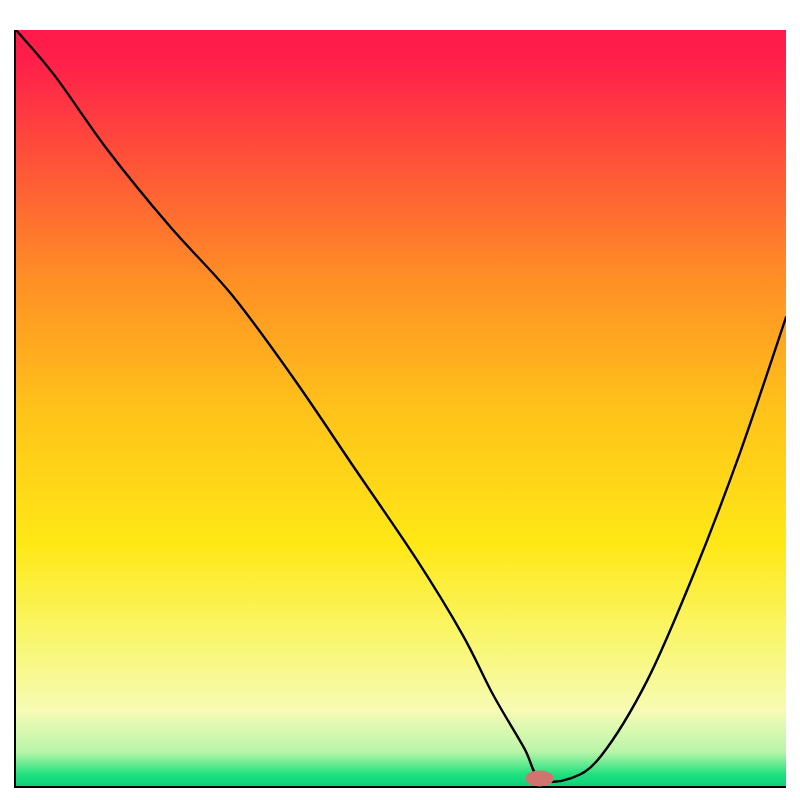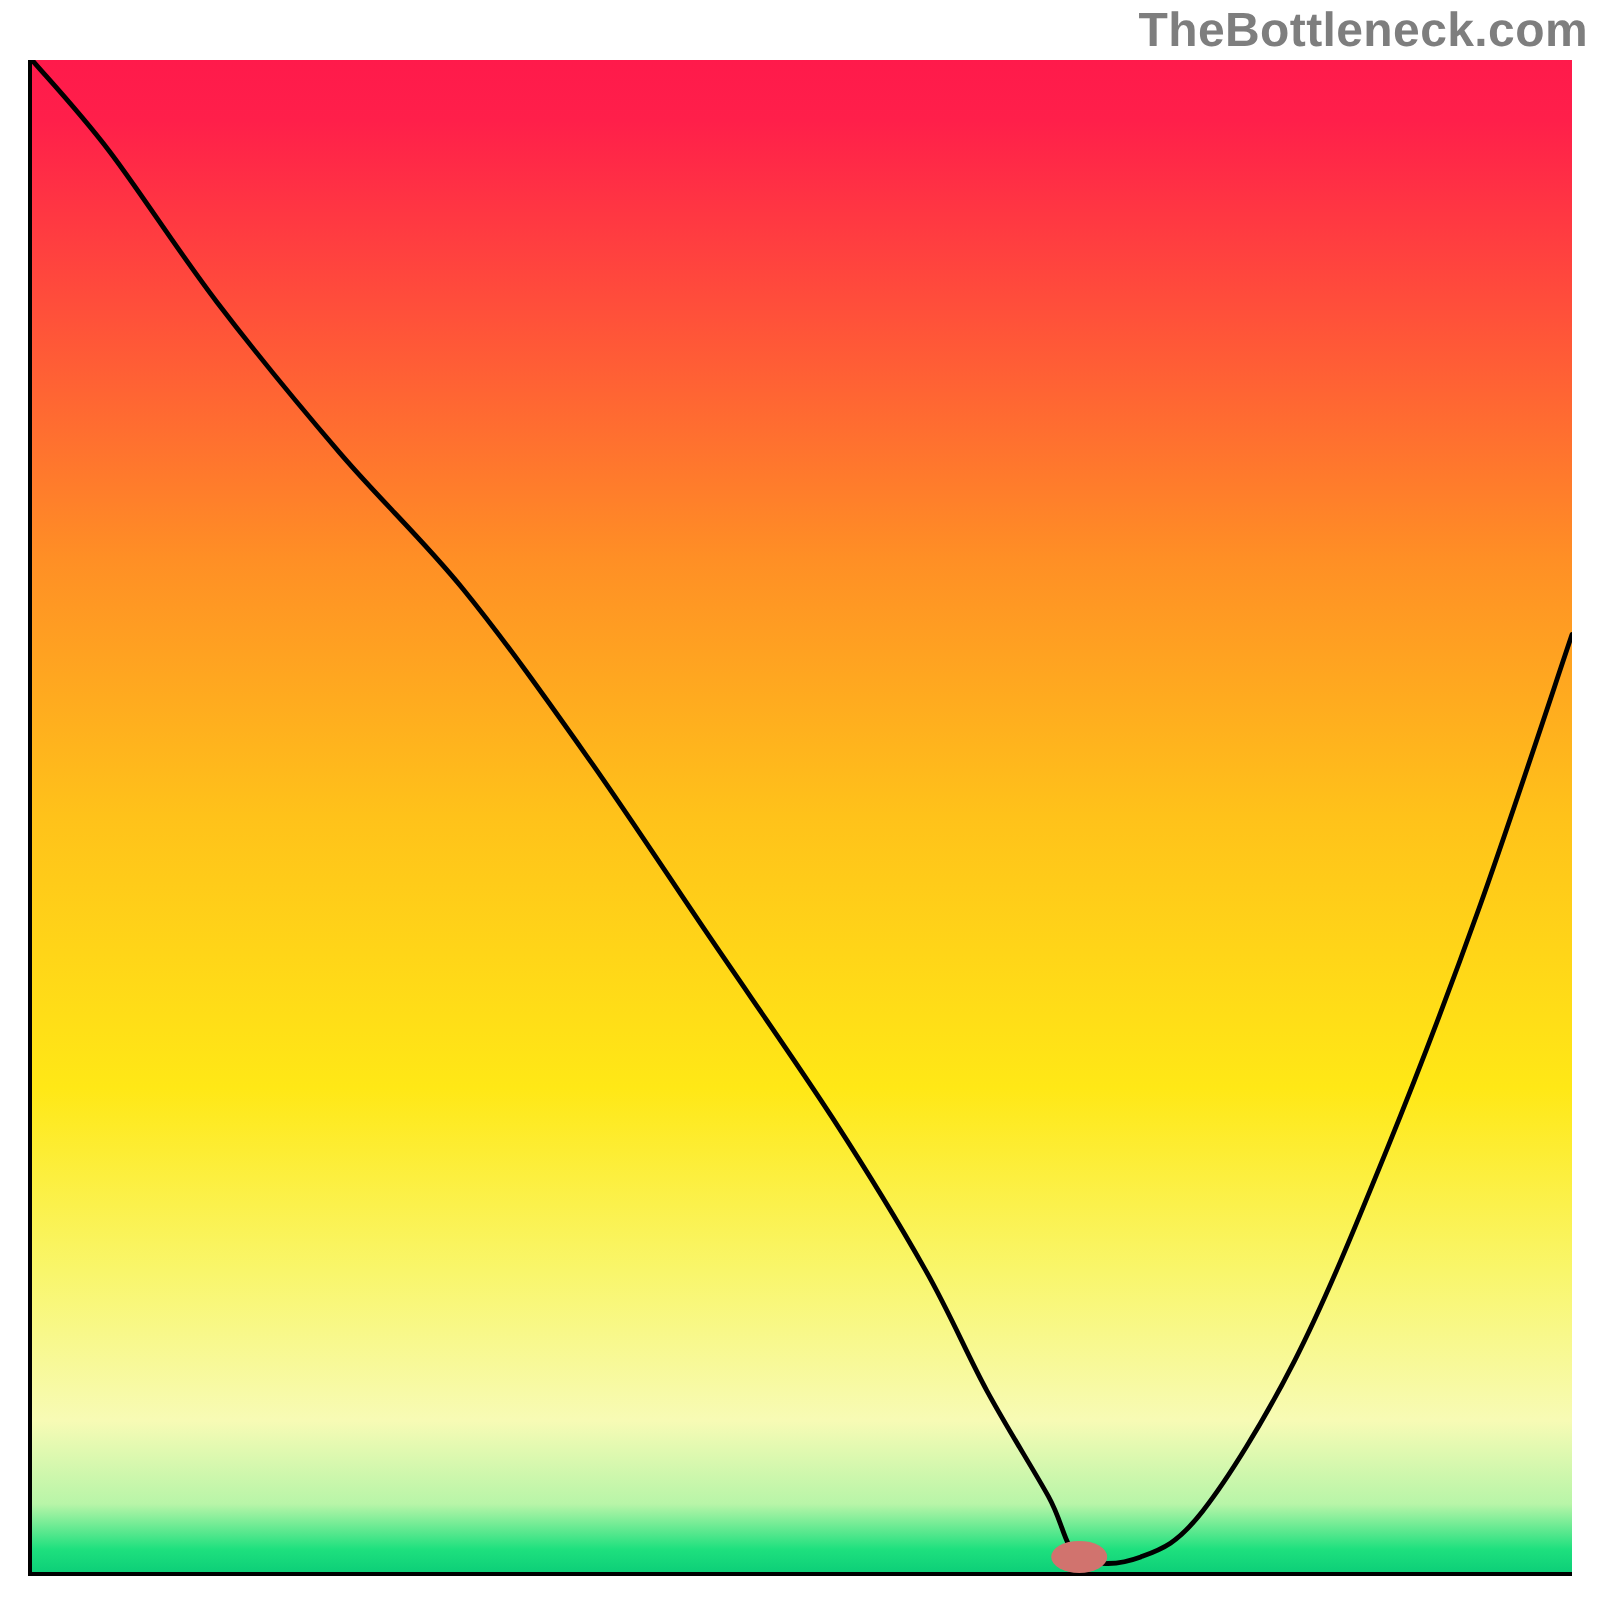--- a/index.html
+++ b/index.html
@@ -59,14 +59,13 @@
 
     <g id="axes-g">
         <path d="M 15,30 L 15,787 L 786,787" fill="none" stroke="#000000" stroke-width="2"></path>
       </g>
 
     <path id="curve-path" fill="none" stroke="#000" stroke-width="2.4" stroke-linejoin="round" stroke-linecap="round" clip-path="url(#plot-clip)" d="M 16,30 C 22.416666666666668,37.56000000000001 39.1,55.20000000000003 54.5,75.36000000000004 C 69.9,95.52000000000005 89.14999999999999,125.76000000000005 108.39999999999999,150.96000000000004 C 127.64999999999999,176.16000000000003 149.46666666666667,202.62 170,226.56 C 190.53333333333333,250.5 211.0666666666667,269.4 231.60000000000002,294.59999999999997 C 252.13333333333335,319.79999999999995 272.66666666666663,348.78 293.2,377.76 C 313.73333333333335,406.74 334.26666666666665,438.24000000000007 354.8,468.4800000000001 C 375.33333333333337,498.7200000000001 398.4333333333334,531.4799999999999 416.40000000000003,559.1999999999999 C 434.3666666666667,586.92 449.76666666666665,612.1200000000001 462.59999999999997,634.8000000000001 C 475.4333333333333,657.48 483.1333333333333,676.38 493.4,695.28 C 503.66666666666663,714.18 516.5,734.3399999999999 524.2,748.1999999999999 C 531.9000000000001,762.06 531.9000000000001,773.4 539.6,778.4399999999999 C 547.3,783.4799999999999 560.1333333333333,782.2199999999999 570.4,778.4399999999999 C 580.6666666666666,774.66 588.3666666666667,772.14 601.2,755.76 C 614.0333333333334,739.38 632,710.4 647.4,680.16 C 662.8,649.92 678.2,612.1199999999999 693.6,574.3199999999999 C 709,536.52 724.4,496.2 739.8,453.36 C 755.1999999999999,410.52000000000004 778.3,339.96000000000004 786,317.28000000000003"></path>
 
     <ellipse id="marker-ellipse" fill="#d1736e" cx="539.6" cy="778.4399999999999" rx="14" ry="8"></ellipse>
   </svg>
 
-  <div class="watermark">TheBottleneck.com</div>
 </div>
 
 </body></html>

